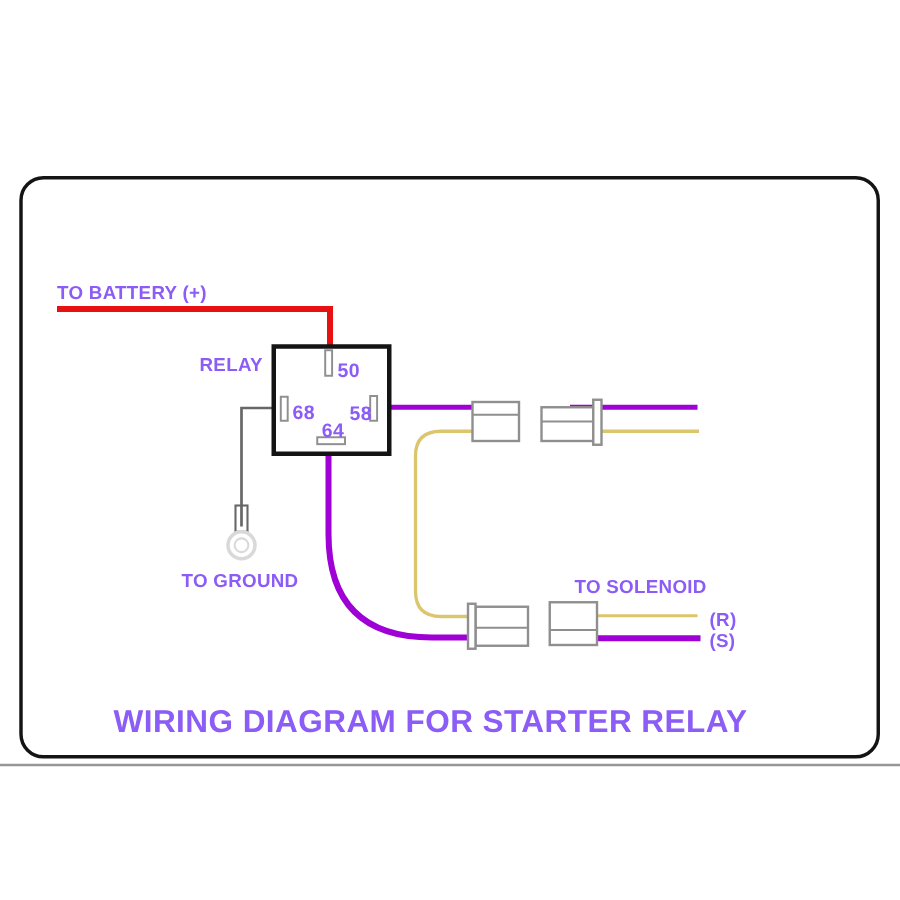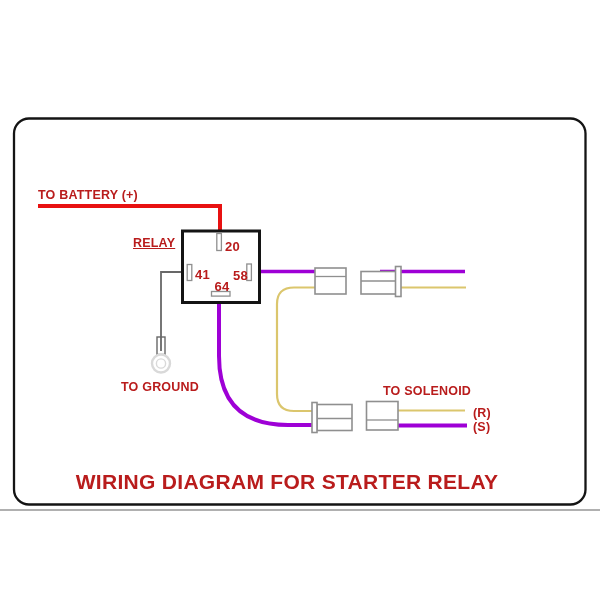--- a/index.html
+++ b/index.html
@@ -1,18 +1,18 @@
 <!DOCTYPE html>
 <html><head>
 <meta charset="utf-8">
 <style>
   html,body{margin:0;padding:0;background:#fff;}
   .stage{
     position:relative;width:600px;height:600px;background:#ffffff;overflow:hidden;
-    font-family:"Liberation Sans","DejaVu Sans",sans-serif;font-weight:bold;color:#b91c1c;
+    font-family:"Liberation Sans","DejaVu Sans",sans-serif;font-weight:bold;color:#8b5cf6;
   }
   .stage svg{position:absolute;left:0;top:0;}
   .lbl{position:absolute;white-space:nowrap;line-height:1.1;font-size:12.5px;letter-spacing:.2px;}
   .num{font-size:13px;letter-spacing:.2px;}
   .title{font-size:21px;letter-spacing:.3px;text-align:center;}
 </style>
 </head>
 <body>
 
 <div class="stage">
@@ -50,23 +50,23 @@
     <line x1="366.5" y1="420" x2="398" y2="420" stroke-width="1.3" stroke="#8f8f8f"></line>
 
     <rect x="182.5" y="231" width="77" height="71.5" fill="#ffffff" stroke-width="3" stroke="#141414"></rect>
     <rect x="216.8" y="233.5" width="4.6" height="17" fill="#ffffff" stroke-width="1.3" stroke="#8f8f8f"></rect>
     <rect x="187.2" y="264.5" width="4.6" height="16" fill="#ffffff" stroke-width="1.3" stroke="#8f8f8f"></rect>
     <rect x="246.8" y="264" width="4.6" height="16.5" fill="#ffffff" stroke-width="1.3" stroke="#8f8f8f"></rect>
     <rect x="211.5" y="291.5" width="18.5" height="4.6" fill="#ffffff" stroke-width="1.3" stroke="#8f8f8f"></rect>
   </svg>
 
   <div class="lbl" style="left:38px;top:189px;">TO BATTERY (+)</div>
-  <div class="lbl" style="left:133px;top:237px;text-decoration:underline;">RELAY</div>
-  <div class="lbl num" style="left:225px;top:240px;">20</div>
-  <div class="lbl num" style="left:195px;top:268px;">41</div>
+  <div class="lbl" style="left:133px;top:237px;">RELAY</div>
+  <div class="lbl num" style="left:225px;top:240px;">50</div>
+  <div class="lbl num" style="left:195px;top:268px;">68</div>
   <div class="lbl num" style="left:233px;top:268.5px;">58</div>
   <div class="lbl num" style="left:214.5px;top:279.5px;">64</div>
   <div class="lbl" style="left:121px;top:381px;">TO GROUND</div>
   <div class="lbl" style="left:383px;top:385px;text-align:center;">TO SOLENOID</div>
   <div class="lbl" style="left:473px;top:407px;">(R)</div>
   <div class="lbl" style="left:473px;top:421px;">(S)</div>
   <div class="lbl title" style="left:0;top:469.5px;width:574px;">WIRING DIAGRAM FOR STARTER RELAY</div>
 
 </div>
 

